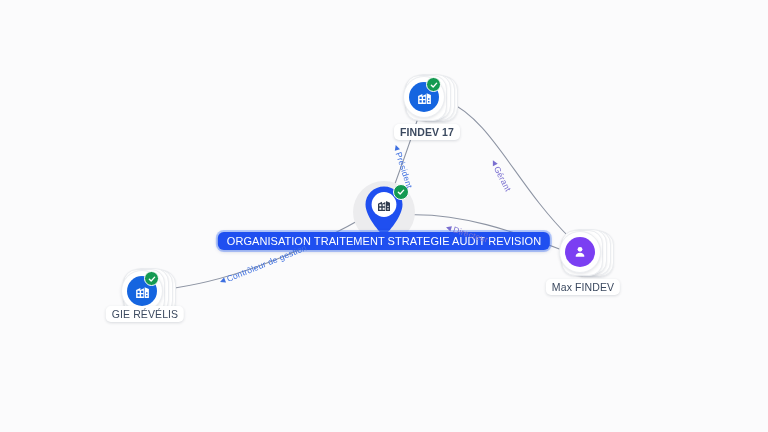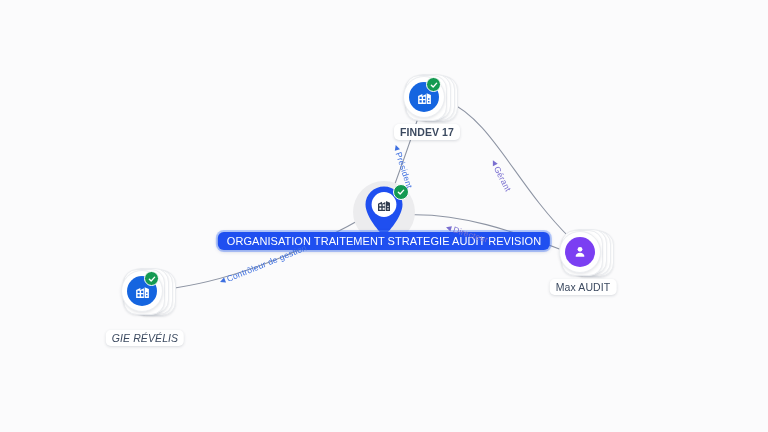--- a/index.html
+++ b/index.html
@@ -162,39 +162,39 @@
             <path d="M15 21V6l6 2.5V21h-6zm2-2h2v-2h-2v2zm0-4h2v-2h-2v2z"></path>
           </svg>
         </div>
         <div class="badge">
           <svg width="8" height="8" viewBox="0 0 24 24" fill="none" stroke="#ffffff" stroke-width="4" stroke-linecap="round" stroke-linejoin="round">
               <path d="M4 12.5l5.5 5.5L20 6.5"></path>
             </svg>
         </div>
       </div>
     </div>
-    <div class="nlabel" style="left:24px;top:62px;font-style:italic;">GIE RÉVÉLIS</div>
+    <div class="nlabel" style="left:24px;top:38px;">GIE RÉVÉLIS</div>
   </div>
 
   <div class="node" style="left:583px;top:253px;">
     <div class="stack">
       <div class="card c1"></div>
       <div class="card c2"></div>
       <div class="card c3"></div>
       <div class="card c4"></div>
       <div class="avatar">
         <div class="disc purple">
           <svg width="16" height="16" viewBox="0 0 24 24" fill="#ffffff">
             <circle cx="12" cy="8" r="3.6"></circle>
             <path d="M12 13.2c-3.6 0-6.4 2.1-6.4 4.6v1.4h12.8v-1.4c0-2.5-2.8-4.6-6.4-4.6z"></path>
           </svg>
         </div>
       </div>
     </div>
-    <div class="nlabel" style="left:24px;top:50px;">Max AUDIT</div>
+    <div class="nlabel" style="left:24px;top:50px;">Max FINDEV</div>
   </div>
 
   <div class="node" style="left:384px;top:212px;">
     <div class="pinwrap">
       <div class="halo"></div>
       <svg class="pin" viewBox="0 0 40 52">
         <path d="M20 1.5c-10.2 0-18.5 8.1-18.5 18.1 0 12.6 15.3 28.6 17.2 30.6a1.8 1.8 0 0 0 2.6 0c1.9-2 17.2-18 17.2-30.6C38.5 9.6 30.2 1.5 20 1.5z" fill="#1f4ff0"></path>
         <circle cx="20" cy="19.5" r="12.4" fill="#ffffff"></circle>
       </svg>
       <div class="pin-icon">

